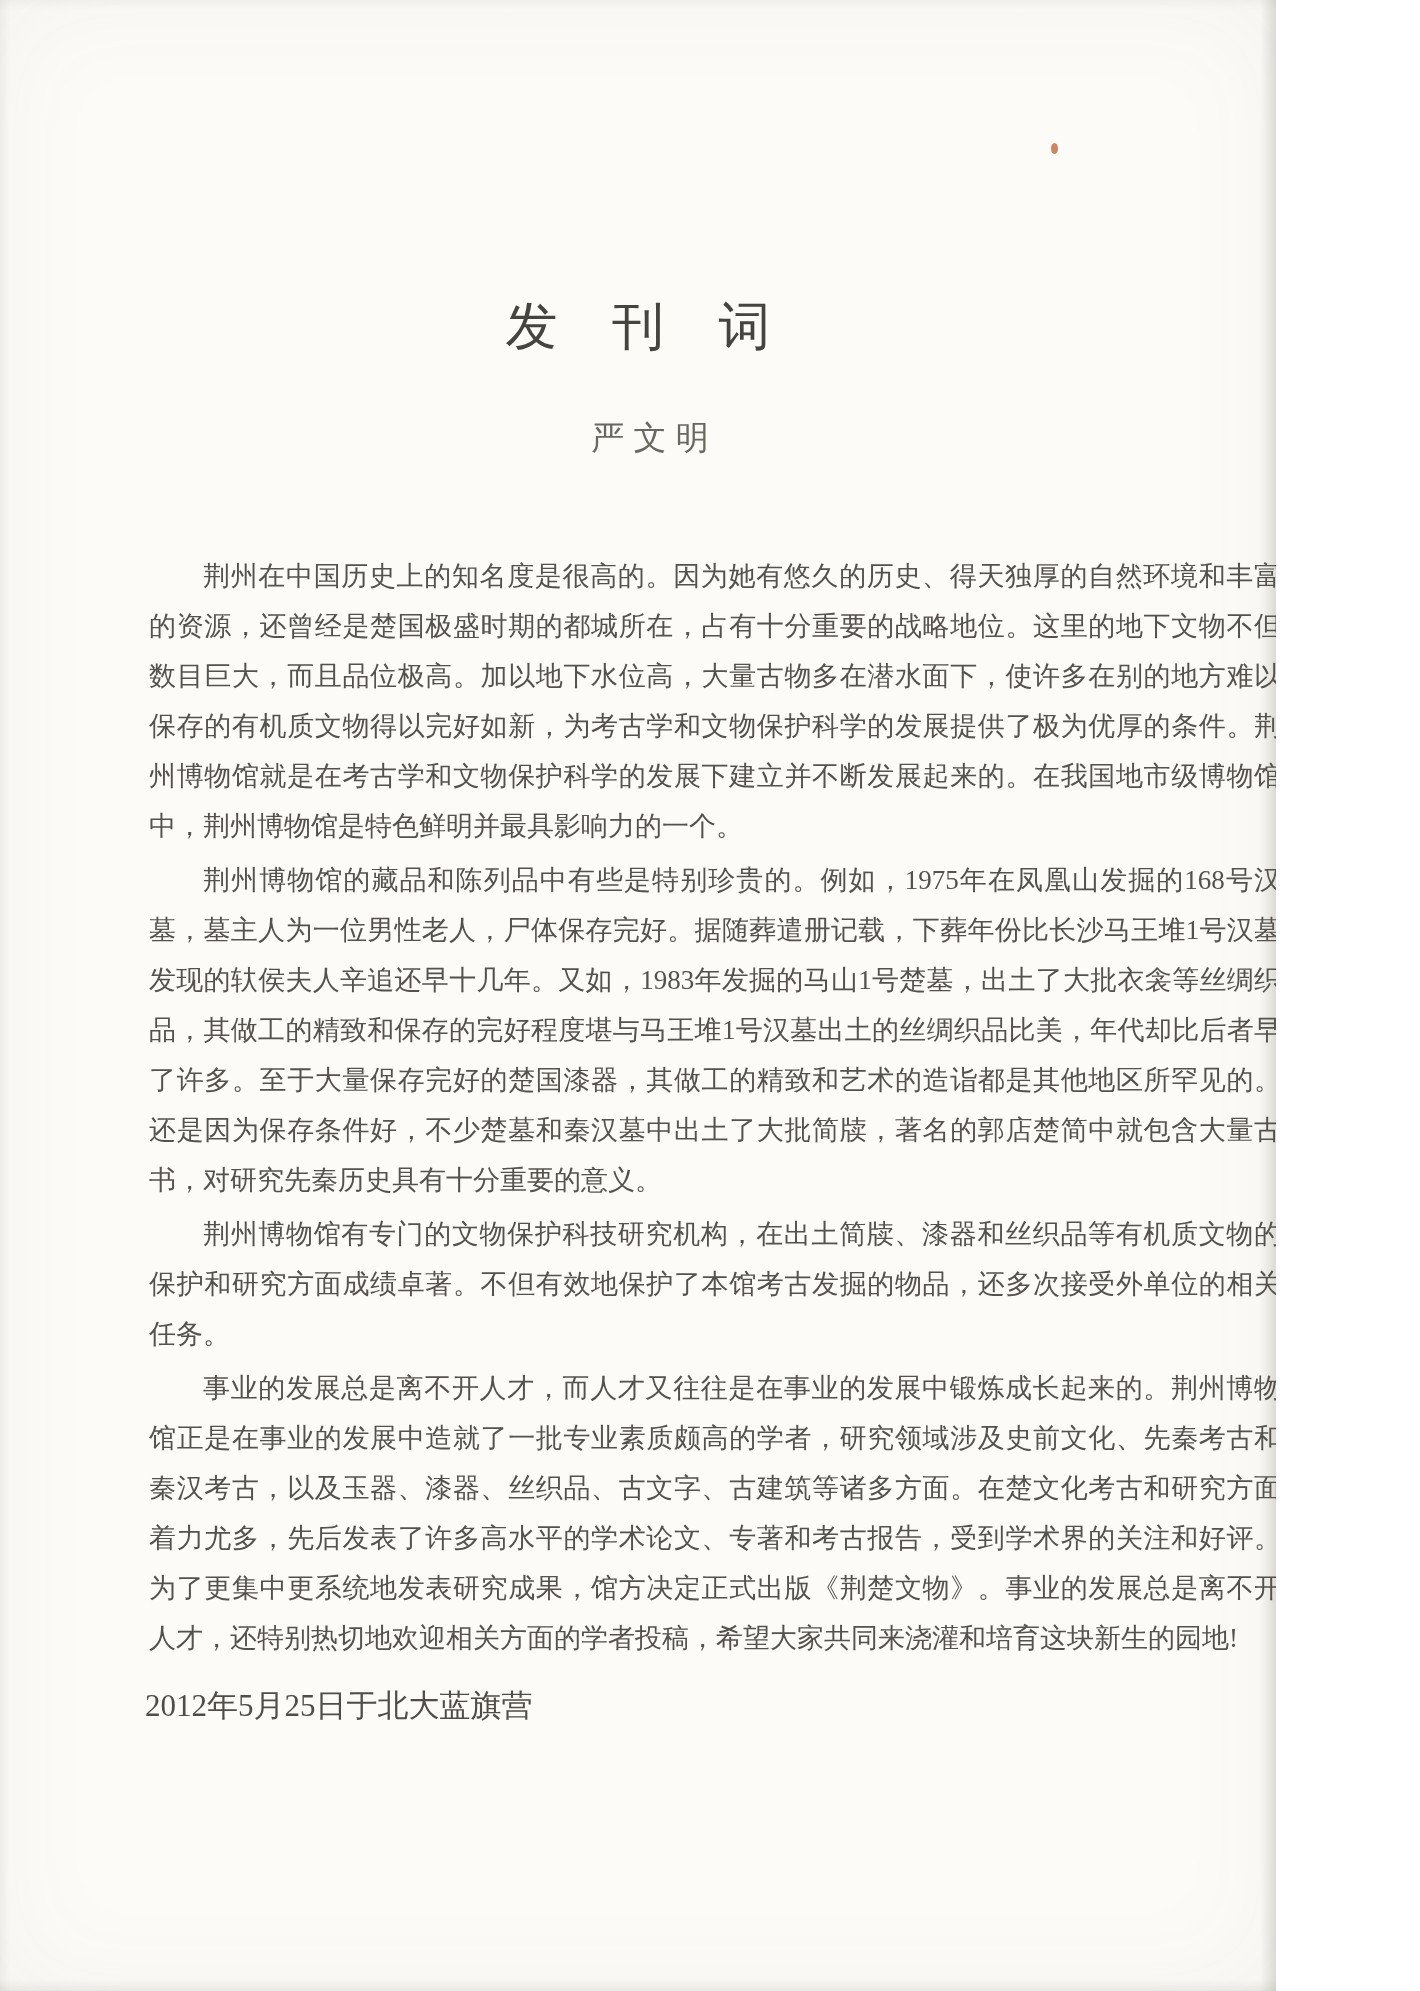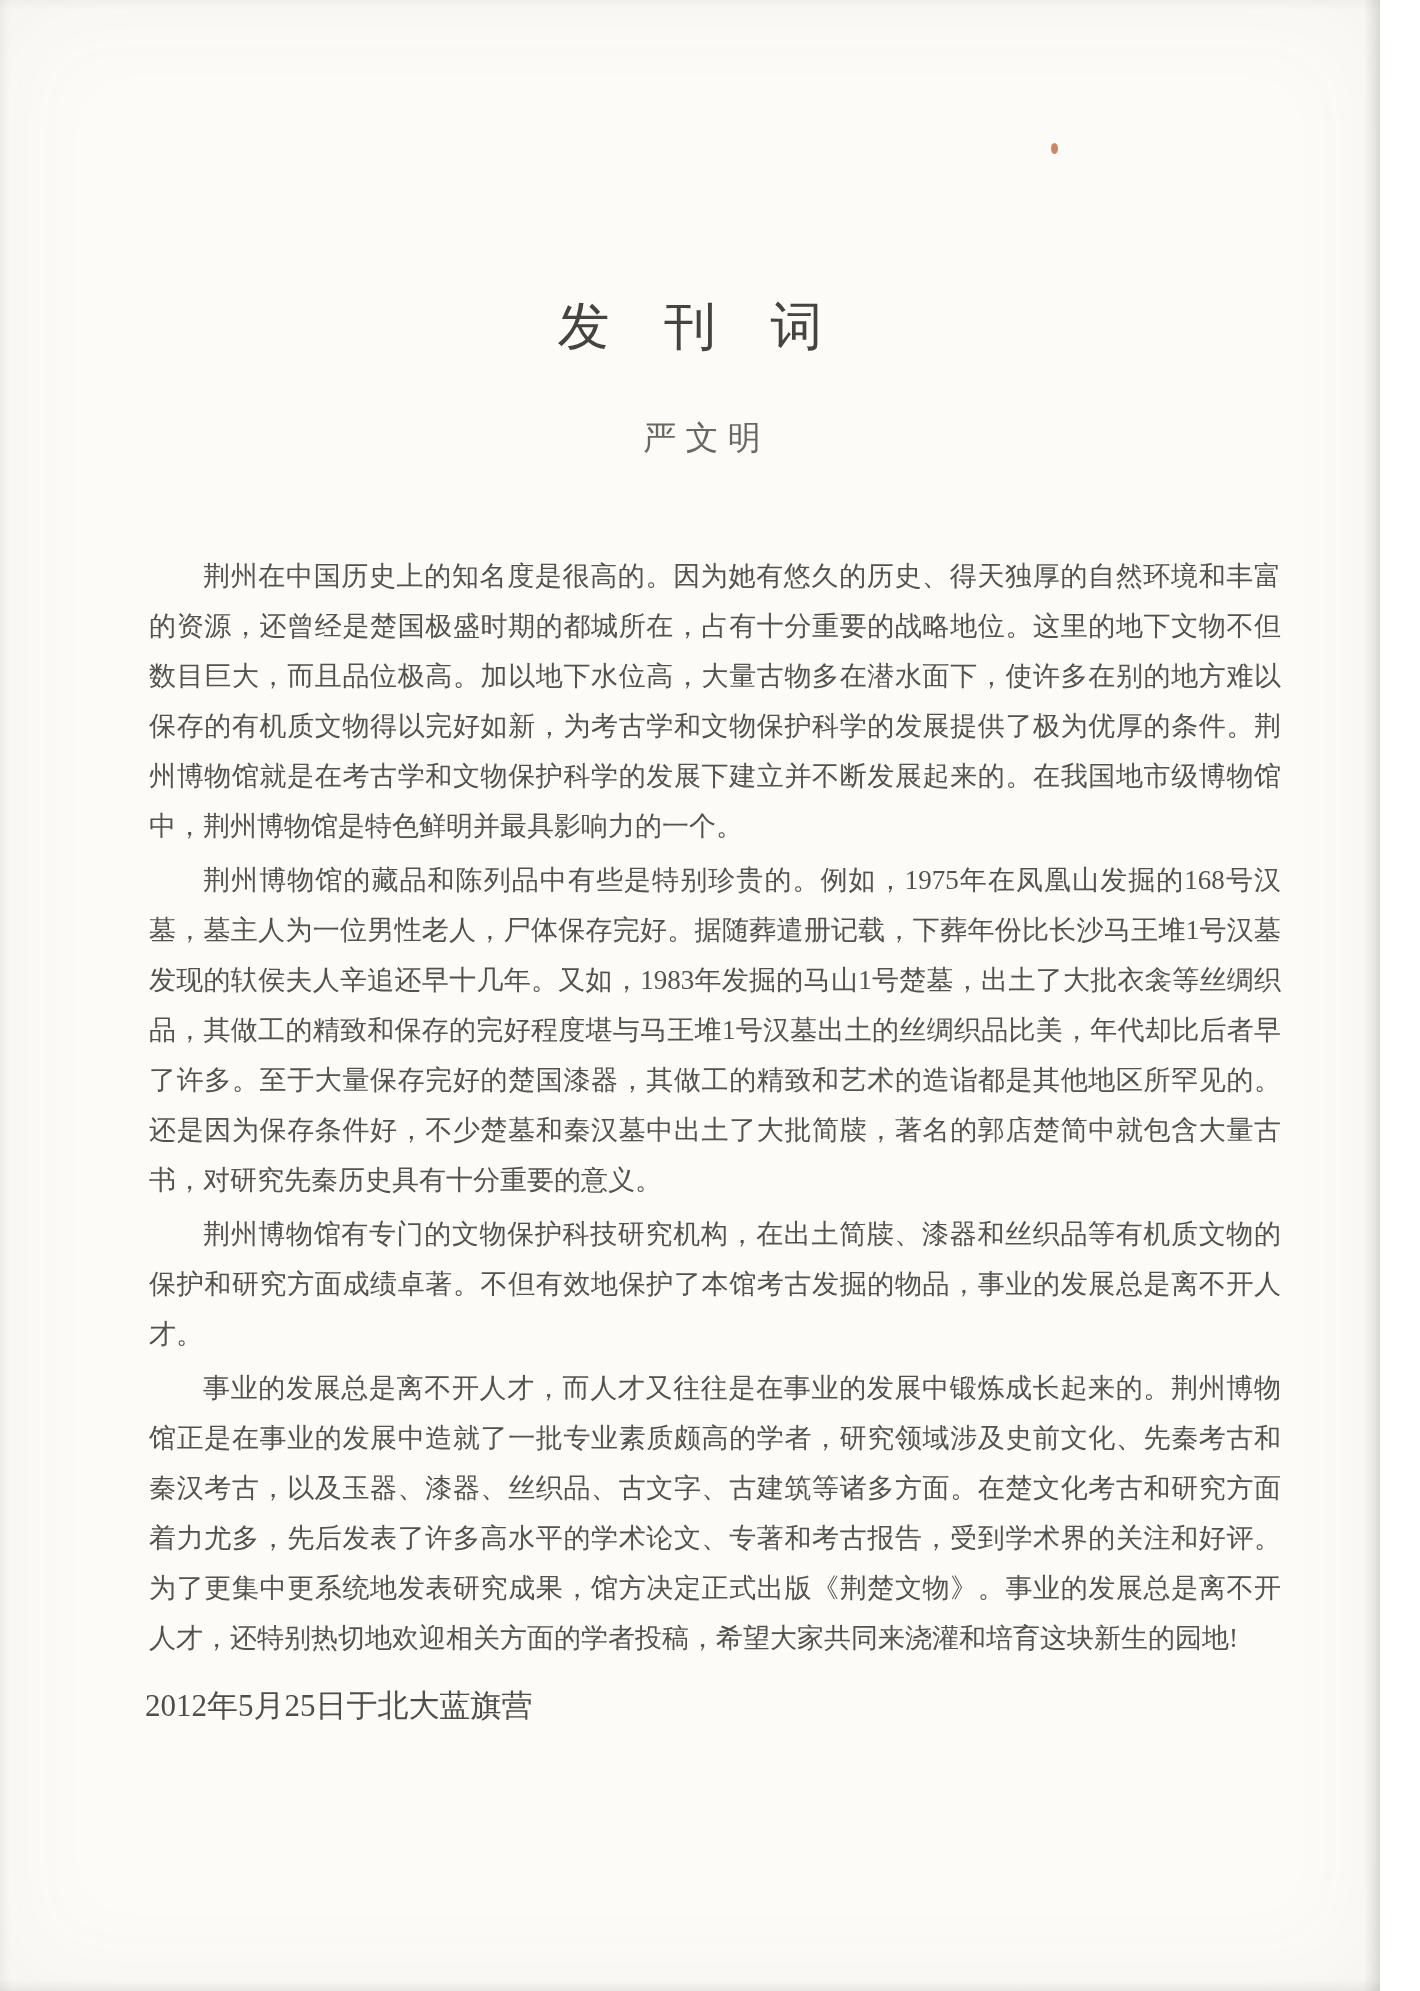--- a/index.html
+++ b/index.html
@@ -2,21 +2,21 @@
 <html><head>
 <meta charset="utf-8">
 <style>
   html, body {
     margin: 0;
     padding: 0;
     background: #ffffff;
   }
   .page {
     position: relative;
-    width: 1380px;
+    width: 1276px;
     height: 1991px;
     margin: 0;
     overflow: hidden;
     font-family: "Liberation Serif", "DejaVu Serif", serif;
     background:
       linear-gradient(to left,  rgba(110,106,96,0.20), rgba(110,106,96,0) 16px),
       linear-gradient(to right, rgba(110,106,96,0.07), rgba(110,106,96,0) 10px),
       linear-gradient(to top,   rgba(110,106,96,0.10), rgba(110,106,96,0) 12px),
       linear-gradient(to bottom,rgba(110,106,96,0.05), rgba(110,106,96,0) 10px),
       #fcfbf8;
@@ -83,19 +83,19 @@
 
   <div class="speck"></div>
 
   <h1 class="title">发刊词</h1>
 
   <div class="author">严文明</div>
 
   <div class="content">
     <p>荆州在中国历史上的知名度是很高的。因为她有悠久的历史、得天独厚的自然环境和丰富的资源，还曾经是楚国极盛时期的都城所在，占有十分重要的战略地位。这里的地下文物不但数目巨大，而且品位极高。加以地下水位高，大量古物多在潜水面下，使许多在别的地方难以保存的有机质文物得以完好如新，为考古学和文物保护科学的发展提供了极为优厚的条件。荆州博物馆就是在考古学和文物保护科学的发展下建立并不断发展起来的。在我国地市级博物馆中，荆州博物馆是特色鲜明并最具影响力的一个。</p>
     <p>荆州博物馆的藏品和陈列品中有些是特别珍贵的。例如，1975年在凤凰山发掘的168号汉墓，墓主人为一位男性老人，尸体保存完好。据随葬遣册记载，下葬年份比长沙马王堆1号汉墓发现的轪侯夫人辛追还早十几年。又如，1983年发掘的马山1号楚墓，出土了大批衣衾等丝绸织品，其做工的精致和保存的完好程度堪与马王堆1号汉墓出土的丝绸织品比美，年代却比后者早了许多。至于大量保存完好的楚国漆器，其做工的精致和艺术的造诣都是其他地区所罕见的。还是因为保存条件好，不少楚墓和秦汉墓中出土了大批简牍，著名的郭店楚简中就包含大量古书，对研究先秦历史具有十分重要的意义。</p>
-    <p>荆州博物馆有专门的文物保护科技研究机构，在出土简牍、漆器和丝织品等有机质文物的保护和研究方面成绩卓著。不但有效地保护了本馆考古发掘的物品，事业的发展总是离不开人才。</p>
+    <p>荆州博物馆有专门的文物保护科技研究机构，在出土简牍、漆器和丝织品等有机质文物的保护和研究方面成绩卓著。不但有效地保护了本馆考古发掘的物品，还多次接受外单位的相关任务。</p>
     <p>事业的发展总是离不开人才，而人才又往往是在事业的发展中锻炼成长起来的。荆州博物馆正是在事业的发展中造就了一批专业素质颇高的学者，研究领域涉及史前文化、先秦考古和秦汉考古，以及玉器、漆器、丝织品、古文字、古建筑等诸多方面。在楚文化考古和研究方面着力尤多，先后发表了许多高水平的学术论文、专著和考古报告，受到学术界的关注和好评。为了更集中更系统地发表研究成果，馆方决定正式出版《荆楚文物》。事业的发展总是离不开人才，还特别热切地欢迎相关方面的学者投稿，希望大家共同来浇灌和培育这块新生的园地!</p>
   </div>
 
   <div class="dateline">2012年5月25日于北大蓝旗营</div>
 
 </div>
 
 </body></html>

